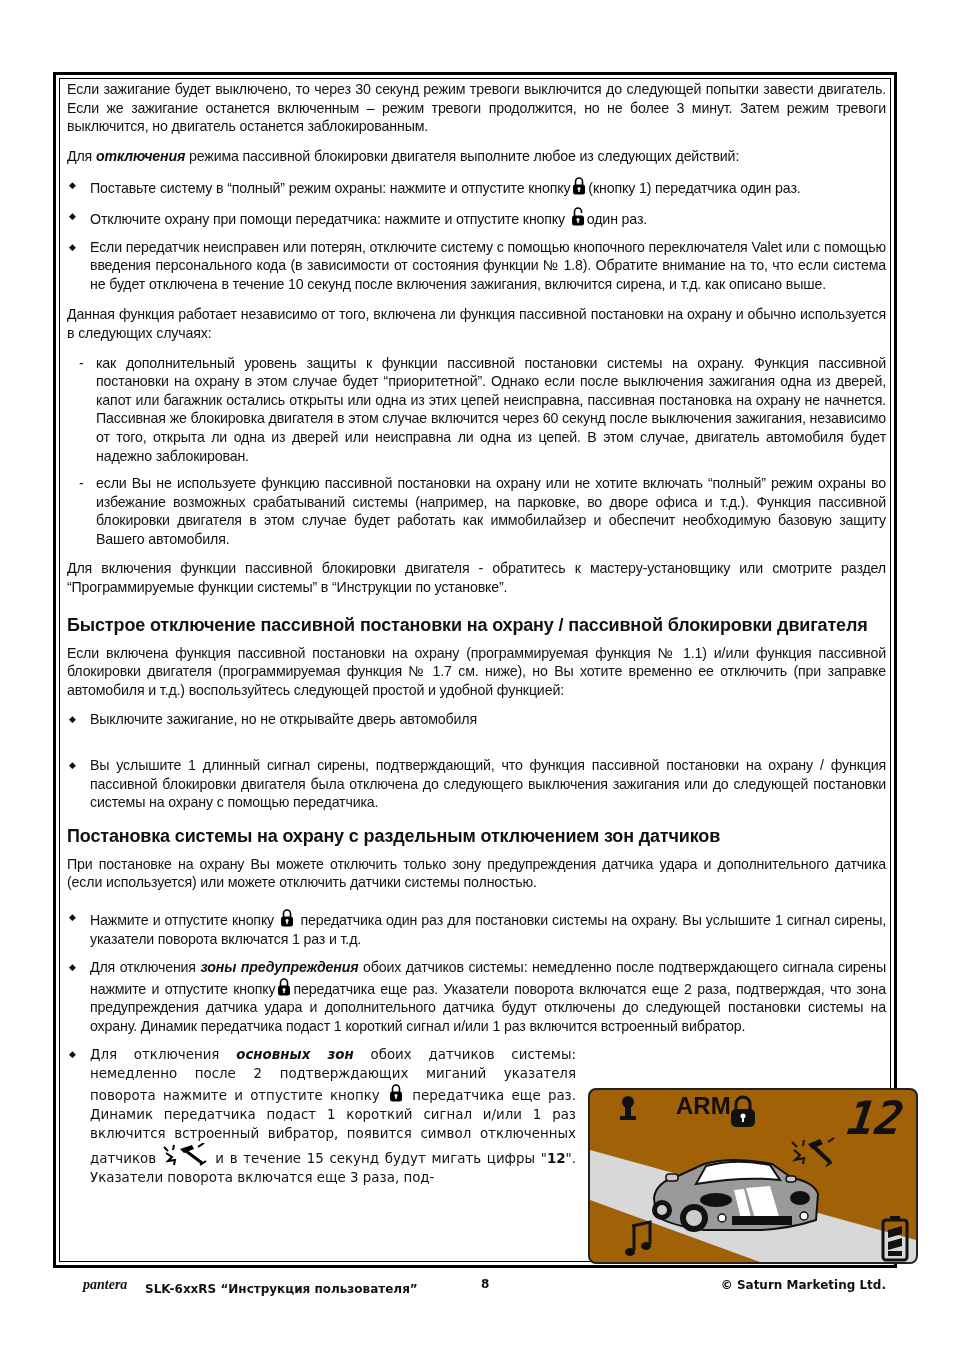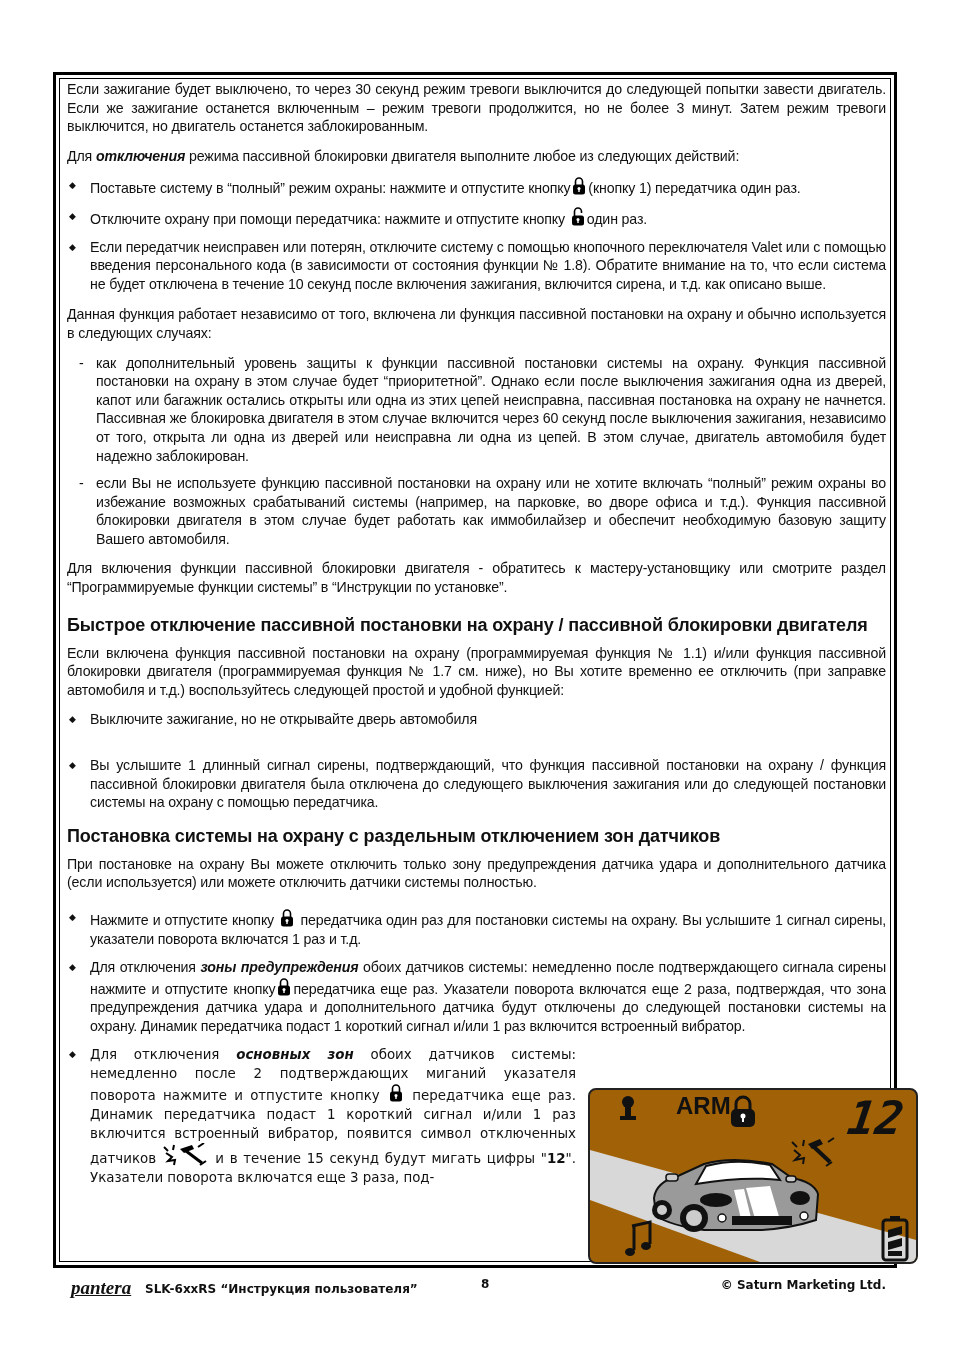--- a/index.html
+++ b/index.html
@@ -21,22 +21,22 @@
   em.bi { font-style: italic; font-weight: bold; }
   .lock { display: inline-block; vertical-align: -2px; width: 14px; height: 19px; position: relative; margin: 0 2px; }
   .lock svg { width: 14px; height: 19px; display: block; }
   .lcd { position: absolute; left: 562px; top: 1088px; width: 330px; height: 176px;
          border: 2px solid #222; border-radius: 8px; box-sizing: border-box; background: #a16207; overflow: hidden; margin-left: 26px; }
   .lcd svg { display: block; }
   .split-text { width: 486px; }
   .sensor-inline { display: inline-block; width: 48px; height: 24px; vertical-align: -4px; }
   .footer { position: absolute; top: 1278px; left: 67px; width: 819px; height: 18px;
             font-size: 12px; font-weight: bold; font-family: "DejaVu Sans", sans-serif; }
-  .footer .logo { position: absolute; left: 4px; top: -1px; font-family: "Liberation Serif", serif;
-                  font-style: italic; font-weight: bold; font-size: 19px; text-decoration: underline; }
+  .footer .logo { position: absolute; left: 16px; top: -1px; font-family: "Liberation Serif", serif;
+                  font-style: italic; font-weight: bold; font-size: 14px; }
   .footer .doc { position: absolute; left: 78px; top: 4px; }
   .footer .page { position: absolute; left: 414px; top: -1px; }
   .footer .copy { position: absolute; right: 0; top: 0; }
 </style>
 </head>
 <body>
 
 <div class="frame-outer"></div>
 <div class="frame-inner"></div>
 

